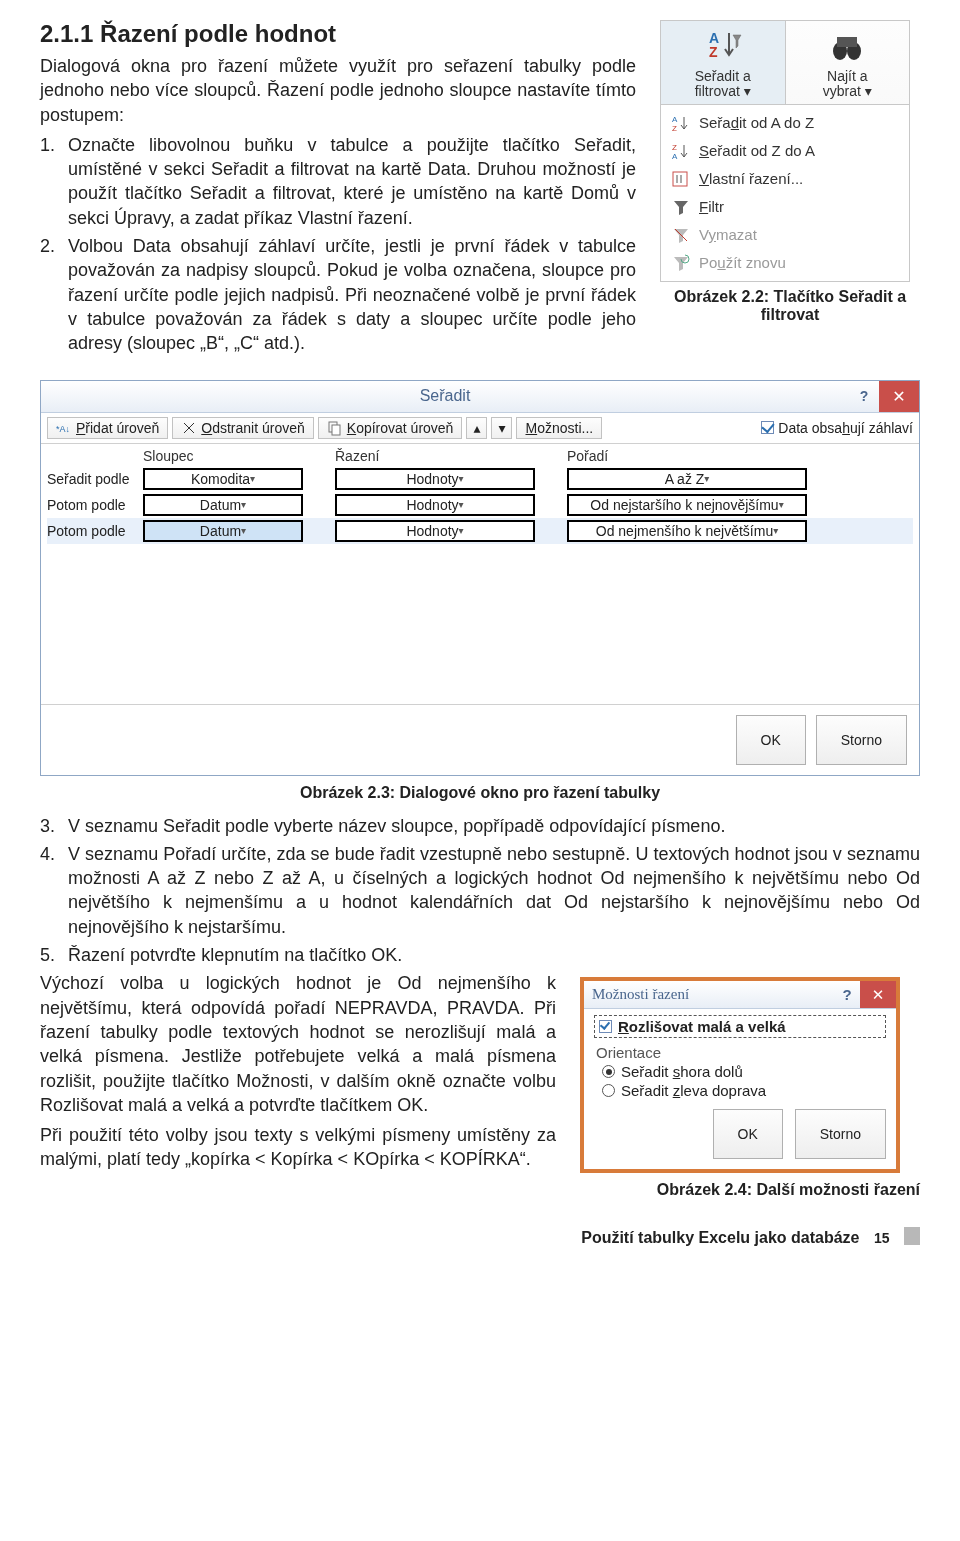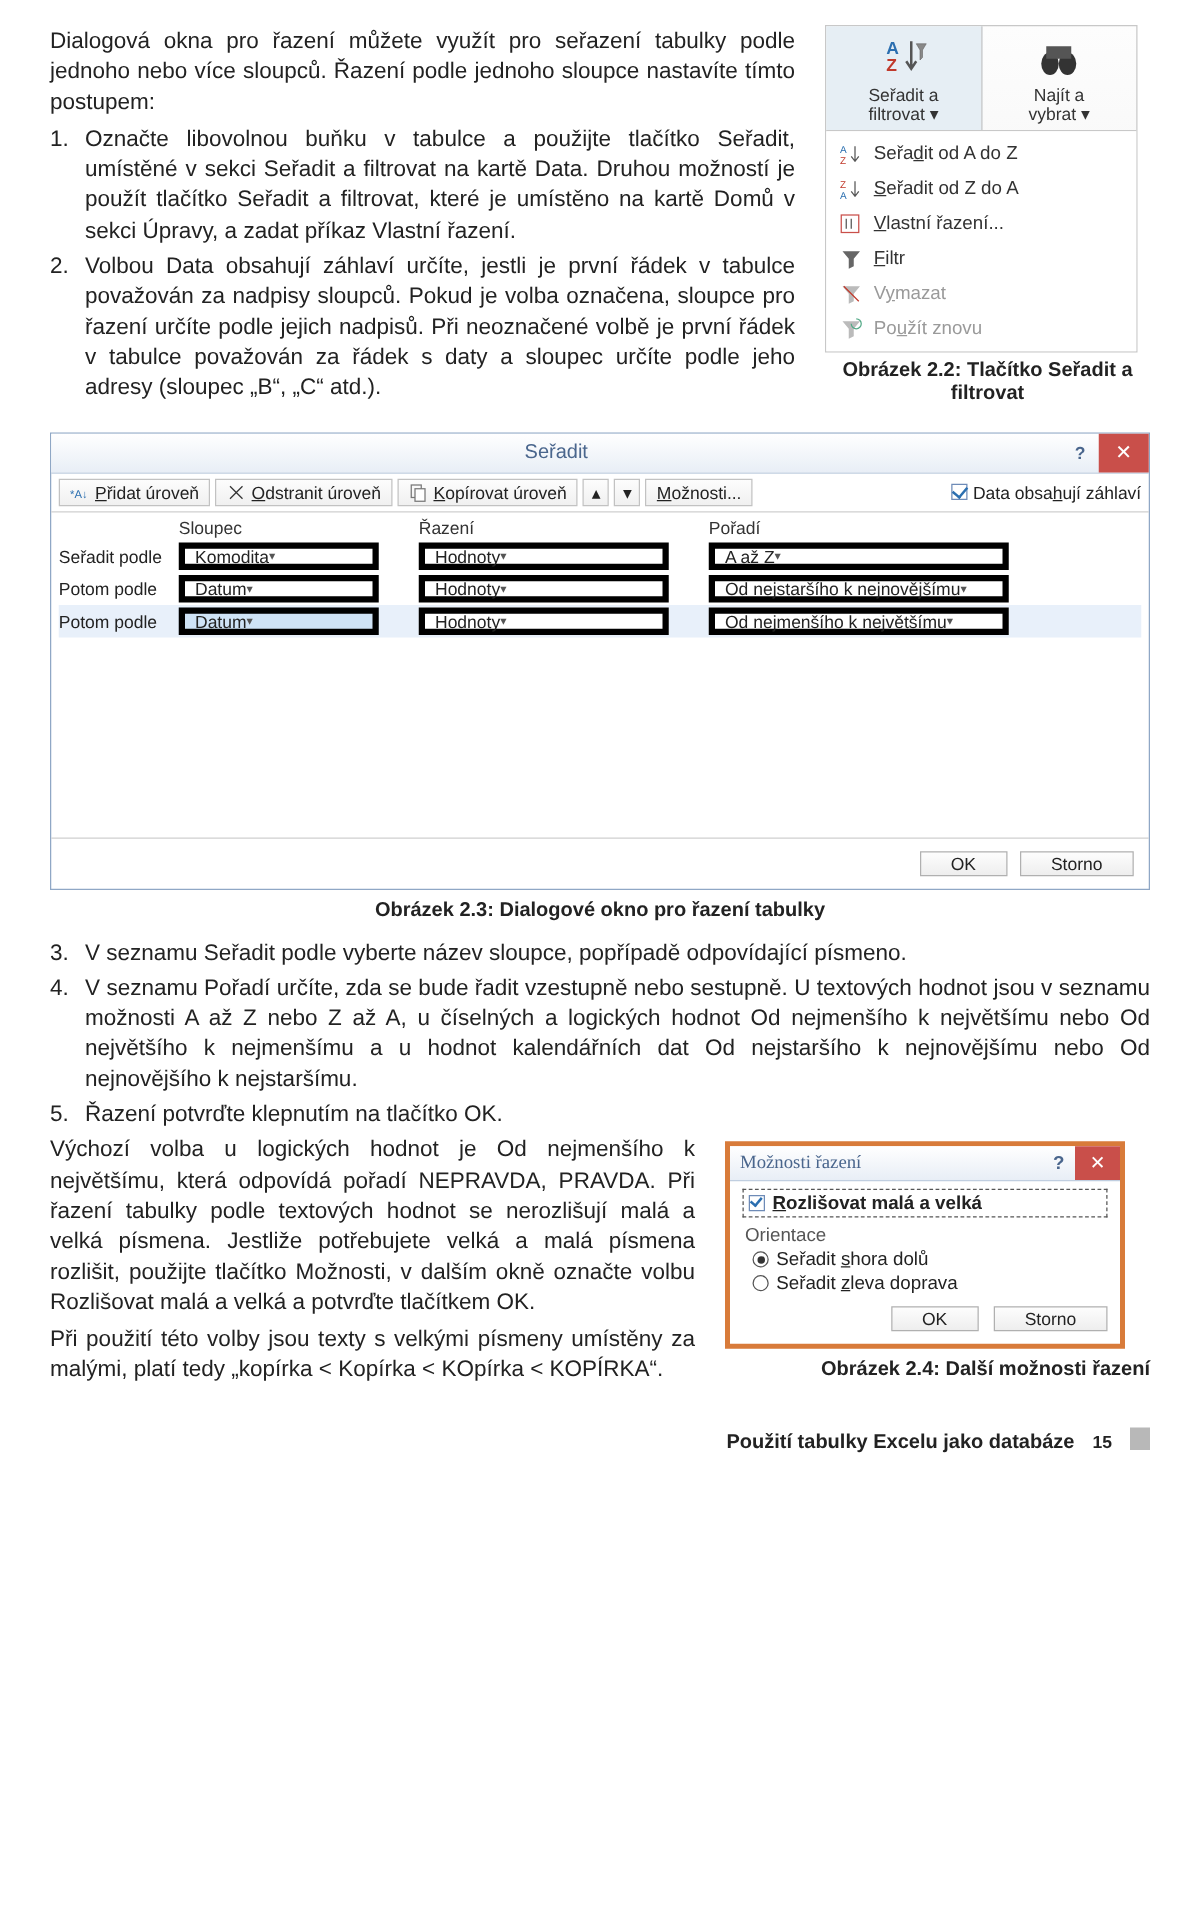--- a/index.html
+++ b/index.html
@@ -91,30 +91,30 @@
   .checkbox .cb.checked::after {
     content:""; position:absolute; left:2px; top:-1px; width:6px; height:9px;
     border-right:2px solid #2b6fb0; border-bottom:2px solid #2b6fb0; transform:rotate(40deg);
   }
   .sort-grid { padding: 2px 6px 0; }
   .sort-hrow, .sort-row { display:grid; grid-template-columns: 90px 160px 20px 200px 20px 240px 20px; gap:6px; align-items:center; }
   .sort-hrow { font-size:14px; color:#333; padding: 2px 0; }
   .sort-row { padding: 2px 0; }
   .sort-row.sel { background:#e8f0fa; }
   .combo {
-    border:5px solid #000000; background:#fff; height:22px;
-    display:flex; align-items:center; justify-content:flex-start;
+    border:2px solid #000000; background:#fff; height:22px;
+    display:flex; align-items:center; justify-content:center;
     padding: 0 8px; font-size:14px;
   }
   .combo .arrow { font-size:10px; color:#555; }
   .combo.sel { background:#cfe3f6; }
   .rowlabel { font-size:14px; }
   .sort-body-space { height: 160px; }
   .dialog-buttons { display:flex; justify-content:flex-end; gap:10px; padding:10px 12px; border-top:1px solid #d0d0d0; }
-  .dbtn { border:1px solid #b0b0b0; background:linear-gradient(#fdfdfd,#eee); padding:1px 24px; font-size:14px; }
+  .dbtn { border:1px solid #b0b0b0; background:linear-gradient(#fdfdfd,#eee); padding:16px 24px; font-size:14px; }
 
   
   .optdialog {
     border: 4px solid #d87b3a;
     background:#fff;
     width: 320px;
     font-size:15px;
     margin-top: 6px;
   }
   .opt-title {
@@ -137,20 +137,21 @@
   .bottom-flex { display:flex; gap:24px; align-items:flex-start; margin-top:4px; }
   .bottom-left { flex:1; }
   .bottom-right { width:340px; flex:0 0 auto; }
 
 </style>
 </head>
 <body>
 
 <div class="two-col">
   <div class="col-left">
+    <h3 class="section-heading">2.1.1  Řazení podle hodnot</h3>
     <p class="body">Dialogová okna pro řazení můžete využít pro seřazení tabulky podle jednoho nebo více sloupců. Řazení podle jednoho sloupce nastavíte tímto postupem:</p>
     <ol class="numbered">
       <li>Označte libovolnou buňku v tabulce a použijte tlačítko Seřadit, umístěné v sekci Seřadit a filtrovat na kartě Data. Druhou možností je použít tlačítko Seřadit a filtrovat, které je umístěno na kartě Domů v sekci Úpravy, a zadat příkaz Vlastní řazení.</li>
       <li>Volbou Data obsahují záhlaví určíte, jestli je první řádek v tabulce považován za nadpisy sloupců. Pokud je volba označena, sloupce pro řazení určíte podle jejich nadpisů. Při neoznačené volbě je první řádek v tabulce považován za řádek s daty a sloupec určíte podle jeho adresy (sloupec „B“, „C“ atd.).</li>
     </ol>
   </div>
 
   <div class="col-right">
     <div class="ribbon">
       <div class="ribbon-top">

